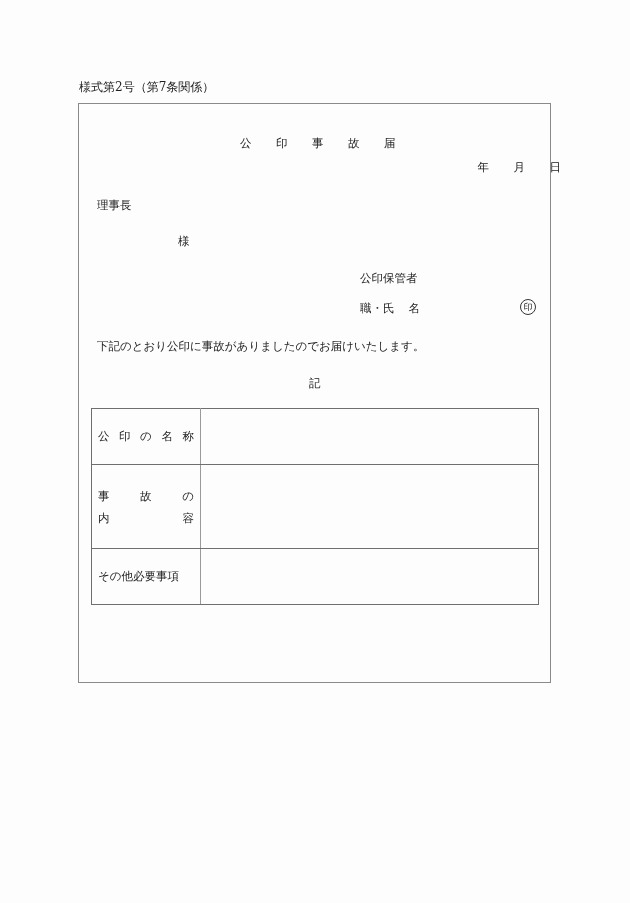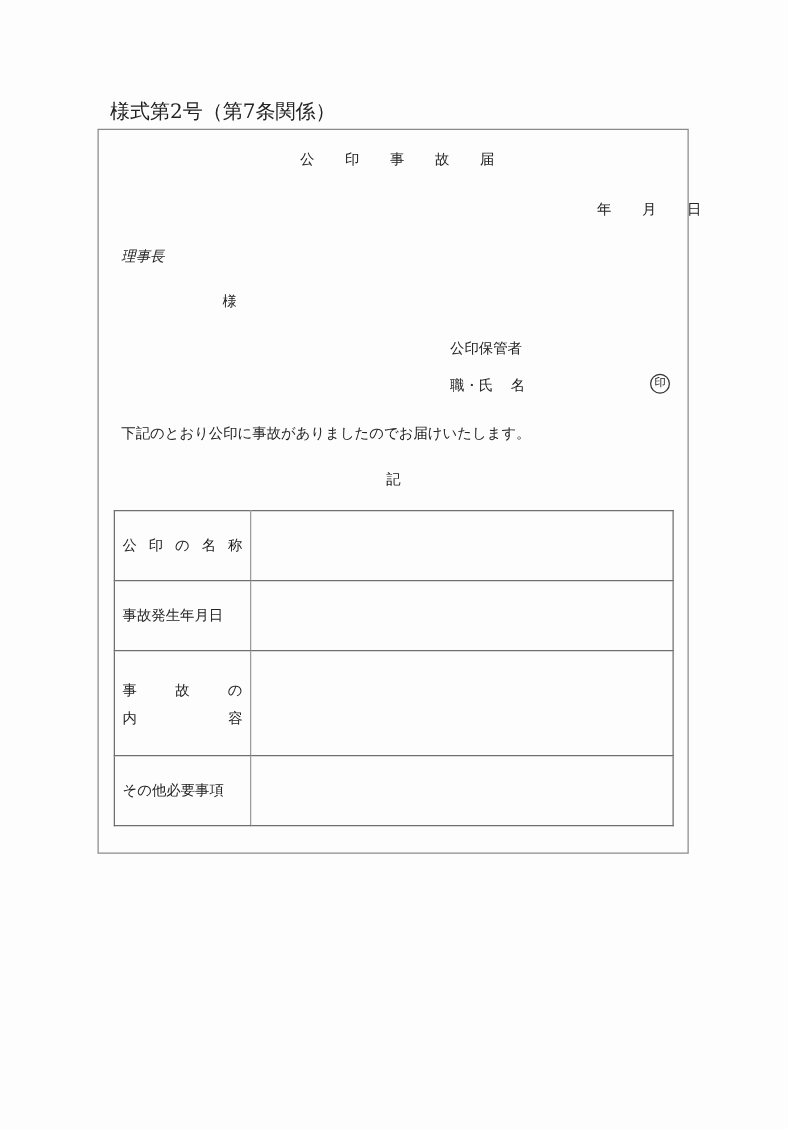--- a/index.html
+++ b/index.html
@@ -1,30 +1,30 @@
 <!DOCTYPE html>
 <html><head>
 <meta charset="utf-8">
 <style>
   html, body { margin:0; padding:0; }
   body {
     width:630px; height:903px; background:#fdfdfd; position:relative; overflow:hidden;
     font-family:"DejaVu Serif","Liberation Serif",serif; color:#222; font-size:11.5px;
   }
   .abs { position:absolute; white-space:nowrap; }
-  #form-number { left:79px; top:79px; font-size:16px;margin-left:9px; }
+  #form-number { left:79px; top:79px; font-size:12px; }
   #outer-box {
     position:absolute; left:78px; top:103px; width:473px; height:580px;
     border:1px solid #8a8a8a; box-sizing:border-box;
   }
-  #title { left:240px; top:120px; letter-spacing:0; }
+  #title { left:240px; top:136px; letter-spacing:0; }
   #title span { display:inline-block; width:36px; }
   #date-line { left:453px; top:160px;text-align:right; }
   #date-line span { display:inline-block; width:36px; }
-  #addressee { left:97px; top:198px;font-style:italic; }
+  #addressee { left:97px; top:198px; }
   #honorific { left:178px; top:234px; }
   #custodian-label { left:360px; top:271px;text-align:center; }
   #name-label { left:360px; top:301px;font-family:Liberation Mono, monospace; }
   #name-label .gap { display:inline-block; width:14px; }
   #seal {
     position:absolute; left:520px; top:299px; width:14px; height:14px;
     border:1px solid #333; border-radius:50%; font-size:9px; line-height:14px;
     text-align:center;
   }
   #statement { left:97px; top:339px; }
@@ -77,24 +77,20 @@
       <div class="spread">
         <span>公</span>
         <span>印</span>
         <span>の</span>
         <span>名</span>
         <span>称</span>
       </div>
     </td>
     <td class="value"></td>
   </tr>
-  <tr class="row2">
-    <td class="label">事故発生年月日</td>
-    <td class="value"></td>
-  </tr>
   <tr class="row3">
     <td class="label twoline">
       <div class="spread">
         <span>事</span>
         <span>故</span>
         <span>の</span>
       </div>
       <div class="spread">
         <span>内</span>
         <span>容</span>

